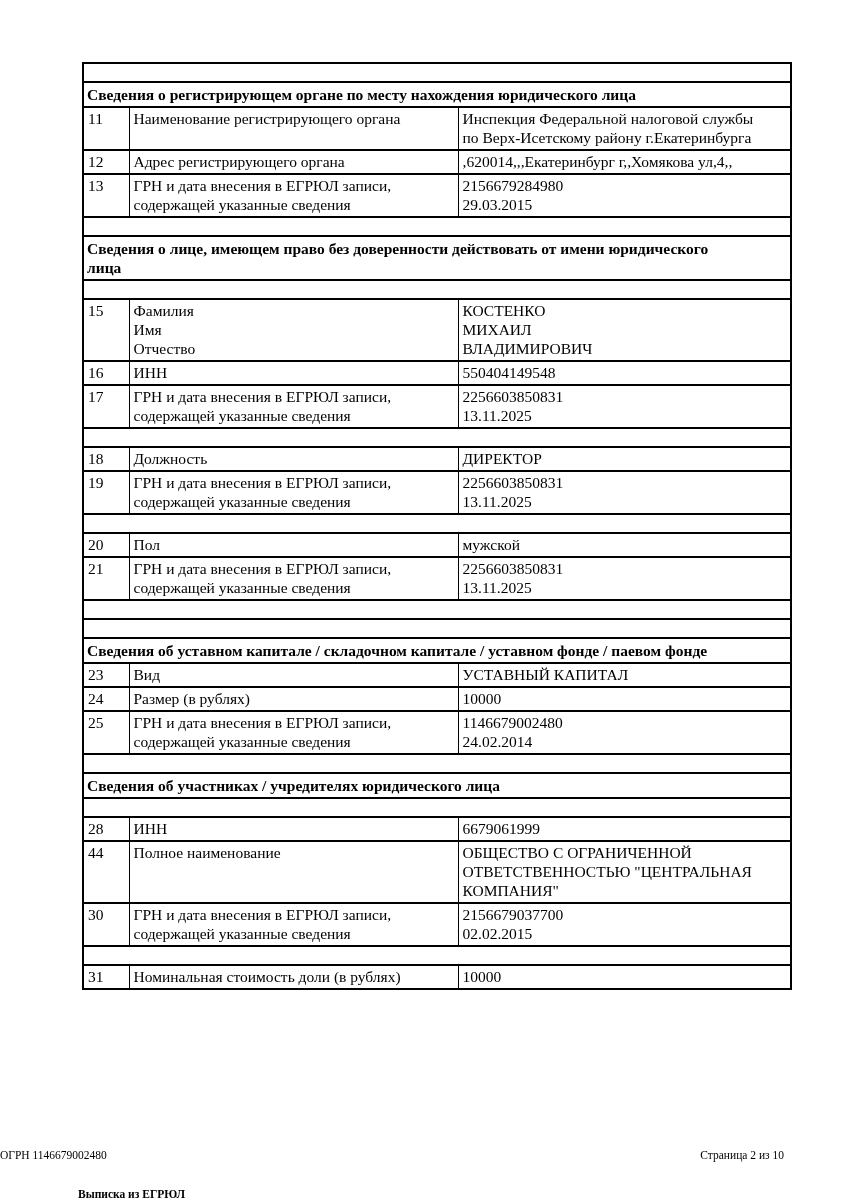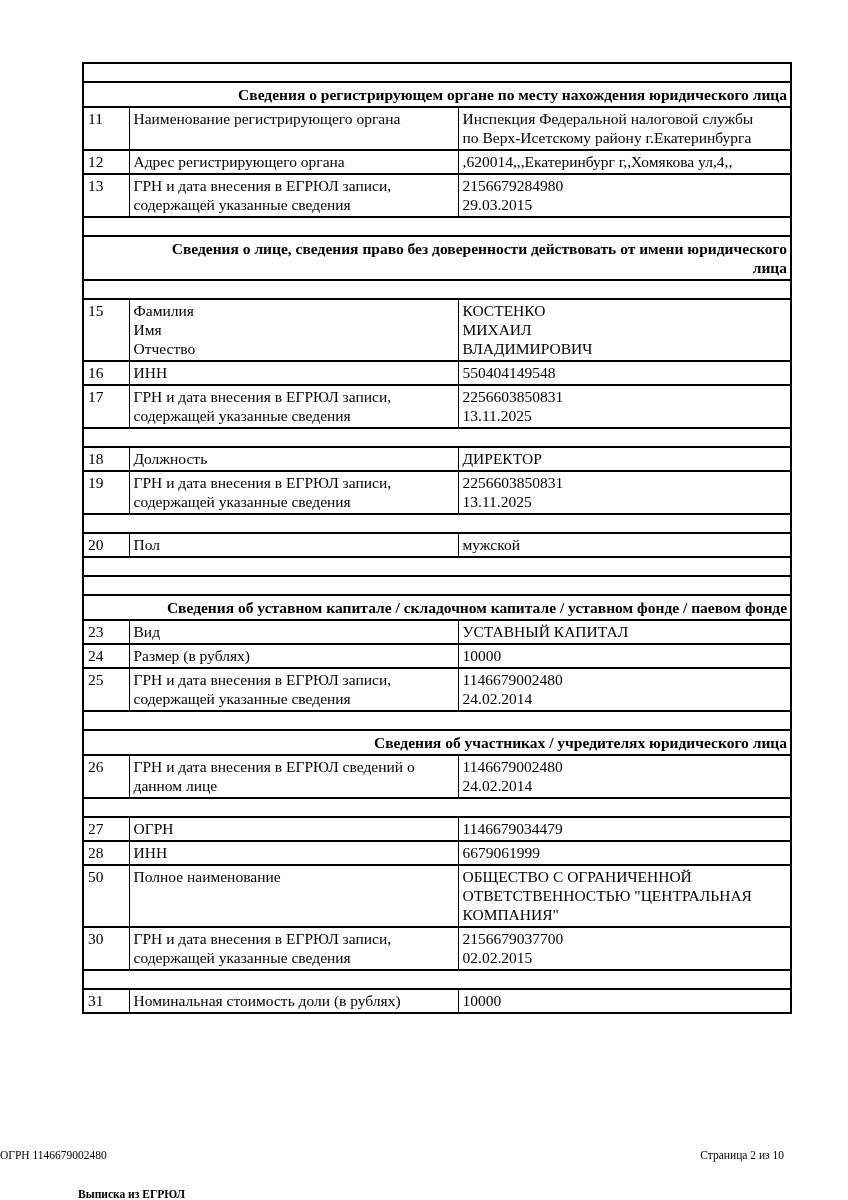--- a/index.html
+++ b/index.html
@@ -28,21 +28,21 @@
     vertical-align: top;
     font-size: 15.5px;
     line-height: 19px;
     padding: 1px 4px 2px 4px;
     white-space: pre-line;
     overflow: hidden;
   }
   td.num { text-align: left; padding-left: 1px; padding-right: 1px; }
   tr.section td {
     font-weight: bold;
-    text-align: right;
+    text-align: left;
     padding: 2px 3px;
   }
   tr.spacer td { height: 17px; padding: 0; }
   .footer-left {
     position: absolute;
     left: 78px;
     top: 1187px;
     font-size: 11.5px;
     line-height: 15px;
   }
@@ -101,21 +101,21 @@
 содержащей указанные сведения</td>
         <td class="val">2156679284980
 29.03.2015</td>
       </tr>
 
       <tr class="spacer">
           <td colspan="3"></td>
         </tr>
 
       <tr class="section">
-          <td colspan="3">Сведения о лице, сведения право без доверенности действовать от имени юридического
+          <td colspan="3">Сведения о лице, имеющем право без доверенности действовать от имени юридического
 лица</td>
         </tr>
 
       <tr class="spacer">
           <td colspan="3"></td>
         </tr>
 
       <tr>
         <td class="num">15</td>
         <td class="lbl">Фамилия
@@ -157,20 +157,27 @@
 
       <tr class="spacer">
           <td colspan="3"></td>
         </tr>
 
       <tr>
         <td class="num">20</td>
         <td class="lbl">Пол</td>
         <td class="val">мужской</td>
       </tr>
+      <tr>
+        <td class="num">21</td>
+        <td class="lbl">ГРН и дата внесения в ЕГРЮЛ записи,
+содержащей указанные сведения</td>
+        <td class="val">2256603850831
+13.11.2025</td>
+      </tr>
 
       <tr class="spacer">
           <td colspan="3"></td>
         </tr>
 
 
       <tr class="spacer">
           <td colspan="3"></td>
         </tr>
 
@@ -195,44 +202,32 @@
 24.02.2014</td>
       </tr>
 
       <tr class="spacer">
           <td colspan="3"></td>
         </tr>
 
       <tr class="section">
           <td colspan="3">Сведения об участниках / учредителях юридического лица</td>
         </tr>
-      <tr>
-        <td class="num">26</td>
-        <td class="lbl">ГРН и дата внесения в ЕГРЮЛ сведений о
-данном лице</td>
-        <td class="val">1146679002480
-24.02.2014</td>
-      </tr>
-
-      <tr class="spacer">
-          <td colspan="3"></td>
-        </tr>
-
-      <tr>
-        <td class="num">27</td>
-        <td class="lbl">ОГРН</td>
-        <td class="val">1146679034479</td>
-      </tr>
+
+      <tr class="spacer">
+          <td colspan="3"></td>
+        </tr>
+
       <tr>
         <td class="num">28</td>
         <td class="lbl">ИНН</td>
         <td class="val">6679061999</td>
       </tr>
       <tr>
-        <td class="num">50</td>
+        <td class="num">44</td>
         <td class="lbl">Полное наименование</td>
         <td class="val">ОБЩЕСТВО С ОГРАНИЧЕННОЙ
 ОТВЕТСТВЕННОСТЬЮ "ЦЕНТРАЛЬНАЯ
 КОМПАНИЯ"</td>
       </tr>
       <tr>
         <td class="num">30</td>
         <td class="lbl">ГРН и дата внесения в ЕГРЮЛ записи,
 содержащей указанные сведения</td>
         <td class="val">2156679037700

